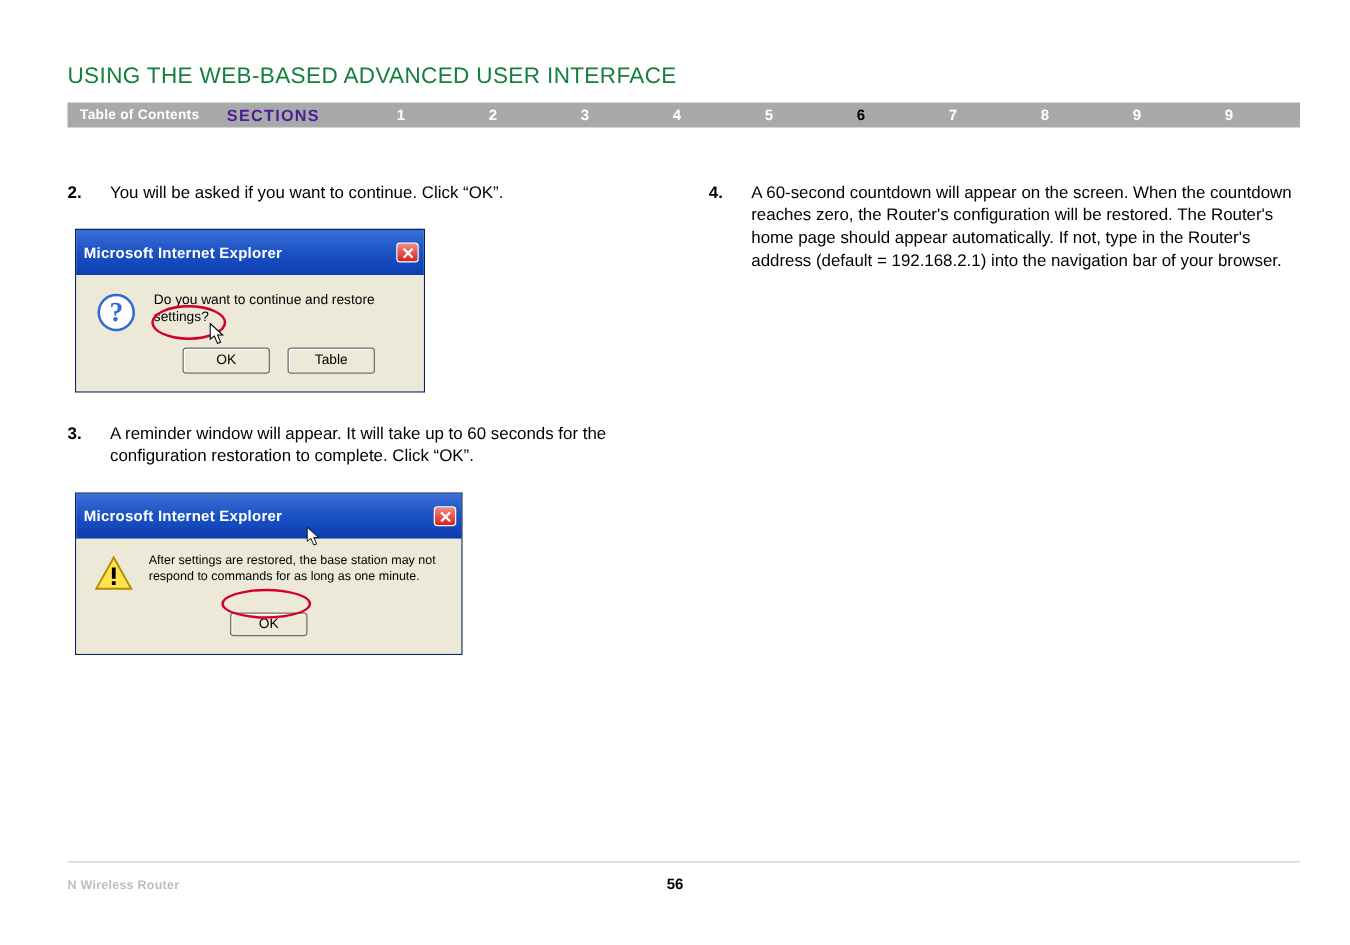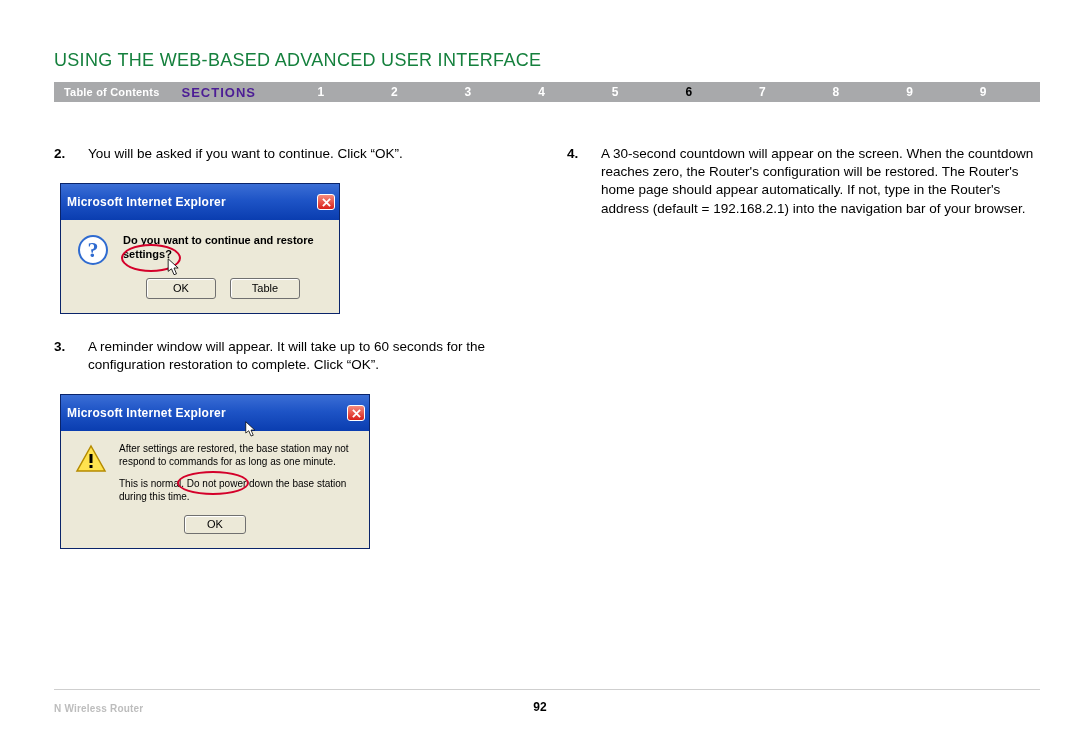--- a/index.html
+++ b/index.html
@@ -101,21 +101,21 @@
     background: #ece9d8;
     padding: 14px 16px 14px 16px;
     display: flex;
     gap: 14px;
     align-items: flex-start;
     font-family: Tahoma, Arial, sans-serif;
     font-size: 11px;
   }
   .dlg-icon { width: 32px; height: 32px; flex-shrink: 0; }
   .dlg-right { display: flex; flex-direction: column; }
-  .dlg-msg { margin-bottom: 16px; line-height: 1.25; font-weight: bold; }
+  .dlg-msg { margin-bottom: 16px; line-height: 1.25; }
   .dlg-btn-row { display: flex; gap: 14px; justify-content: center; }
   .dlg-btn {
     min-width: 70px;
     height: 21px;
     background: #ece9d8;
     border: 1px solid #707070;
     border-radius: 3px;
     font-size: 11px;
     display: flex; align-items: center; justify-content: center;
     box-shadow: inset 1px 1px 0 #fff;
@@ -238,37 +238,36 @@
           <div class="dlg-icon">
             <svg viewBox="0 0 32 32">
               <path d="M16 3 L30 28 L2 28 Z" fill="#ffe34f" stroke="#b58b00" stroke-width="1.5"></path>
               <rect x="14.5" y="11" width="3" height="9" fill="#000"></rect>
               <rect x="14.5" y="22" width="3" height="3" fill="#000"></rect>
             </svg>
           </div>
           <div style="flex:1; font-size:10px; line-height:1.25;">
             <div>After settings are restored, the base station may not respond to commands for as long as one minute.</div>
             <div style="height:10px;"></div>
-            <div>This is normal. Do not power down the base station during this time.</div>
           </div>
         </div>
         <div class="dlg-btn-row" style="margin-top:12px;">
           <div class="dlg-btn" style="min-width:62px; height:19px;">OK</div>
         </div>
       </div>
       <div class="circle-red" style="left:116px; top:76px; width:72px; height:24px;"></div>
       <svg class="cursor" style="left:184px; top:26px; width:12px; height:18px;" viewBox="0 0 16 24">
         <path d="M1 1 L1 16 L5 13 L8 20 L11 19 L8 12 L13 12 Z" fill="#fff" stroke="#000" stroke-width="1"></path>
       </svg>
     </div>
   </div>
 
   <div class="col">
     <div class="step">
       <div class="num">4.</div>
-      <div class="txt">A 30-second countdown will appear on the screen. When the countdown reaches zero, the Router's configuration will be restored. The Router's home page should appear automatically. If not, type in the Router's address (default = 192.168.2.1) into the navigation bar of your browser.</div>
+      <div class="txt">A 60-second countdown will appear on the screen. When the countdown reaches zero, the Router's configuration will be restored. The Router's home page should appear automatically. If not, type in the Router's address (default = 192.168.2.1) into the navigation bar of your browser.</div>
     </div>
   </div>
 </div>
 
 <div class="footer-line"></div>
 <div class="footer-text">N Wireless Router</div>
-<div class="page-num">92</div>
+<div class="page-num">56</div>
 
 </body></html>

